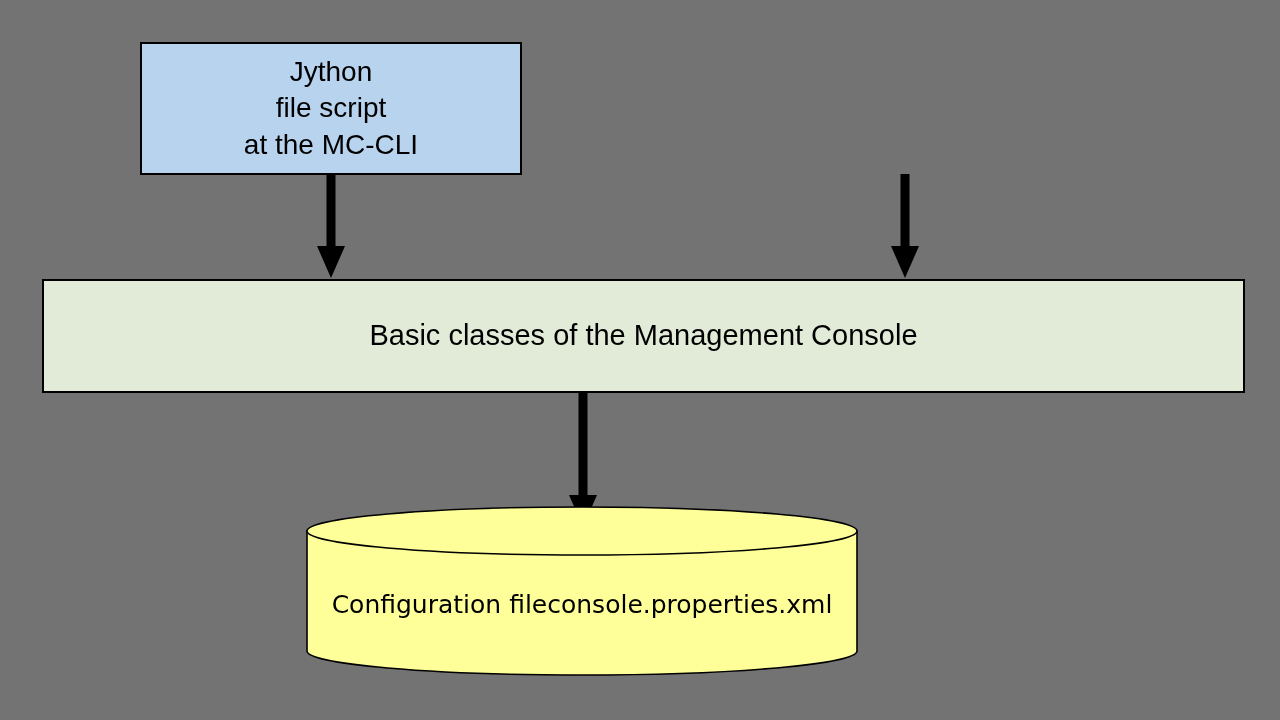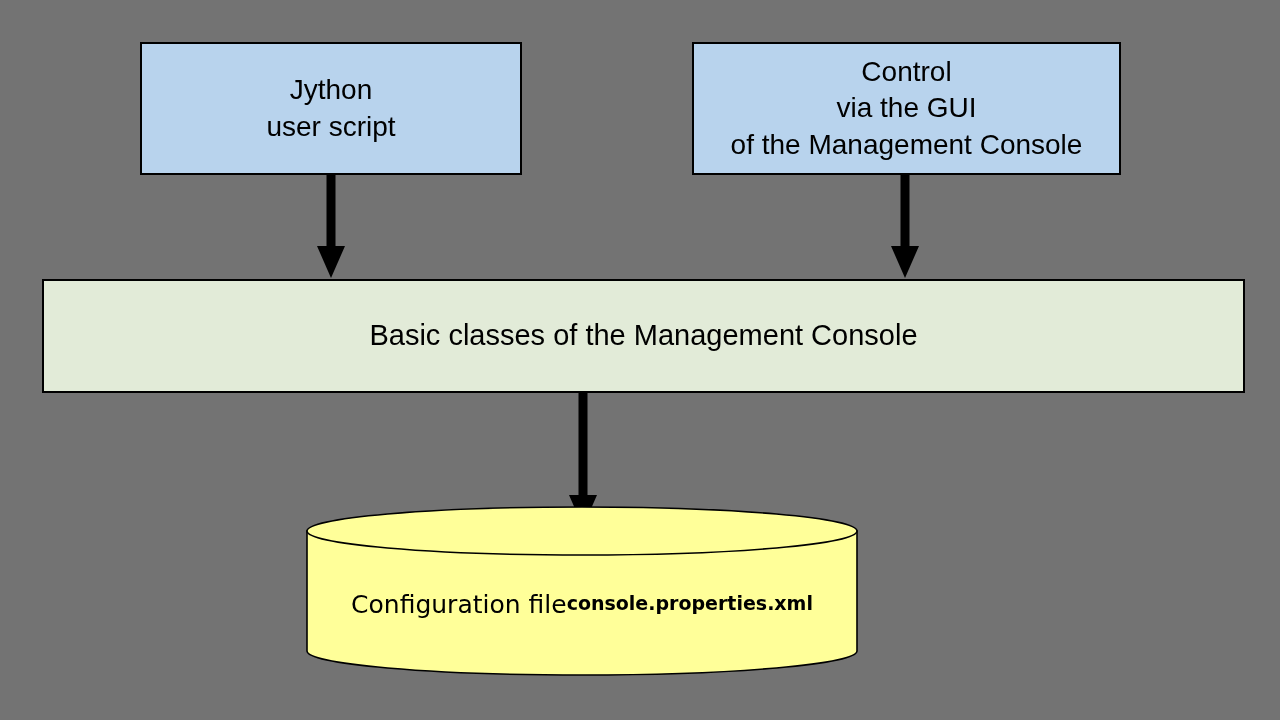--- a/index.html
+++ b/index.html
@@ -85,53 +85,47 @@
     text-align: center;
     color: #000000;
     font-family: "DejaVu Sans", sans-serif;
     font-size: 25px;
     line-height: 1.32;
     padding-top: 26px;
     box-sizing: border-box;
     pointer-events: none;
   }
   #cylinder-label .file-name {
-    font-weight: bold;
-    font-size: 19px;
+    font-weight: normal;
+    font-size: 25px;
   }
 
   
   .arrow {
     position: absolute;
   }
   .arrow svg { display: block; }
 
   #arrow-jython   { left: 316px; top: 174px; }
   #arrow-control  { left: 890px; top: 174px; }
   #arrow-config   { left: 568px; top: 392px; }
 </style>
 </head>
 <body>
 
 <div id="canvas">
 
   <div class="node-box" id="box-jython">
     <div class="lines">
       <div>Jython</div>
-      <div>user script</div>
+      <div>file script</div>
+      <div>at the MC-CLI</div>
     </div>
   </div>
 
-  <div class="node-box" id="box-control">
-    <div class="lines">
-      <div>Control</div>
-      <div>via the GUI</div>
-      <div>of the Management Console</div>
-    </div>
-  </div>
 
   <div class="arrow" id="arrow-jython">
     <svg width="30" height="105" viewBox="0 0 30 105" xmlns="http://www.w3.org/2000/svg">
       <polygon points="10.5,0 19.5,0 19.5,72 29,72 15,104 1,72 10.5,72" fill="#000000"></polygon>
     </svg>
   </div>
 
   <div class="arrow" id="arrow-control">
     <svg width="30" height="105" viewBox="0 0 30 105" xmlns="http://www.w3.org/2000/svg">
       <polygon points="10.5,0 19.5,0 19.5,72 29,72 15,104 1,72 10.5,72" fill="#000000"></polygon>

